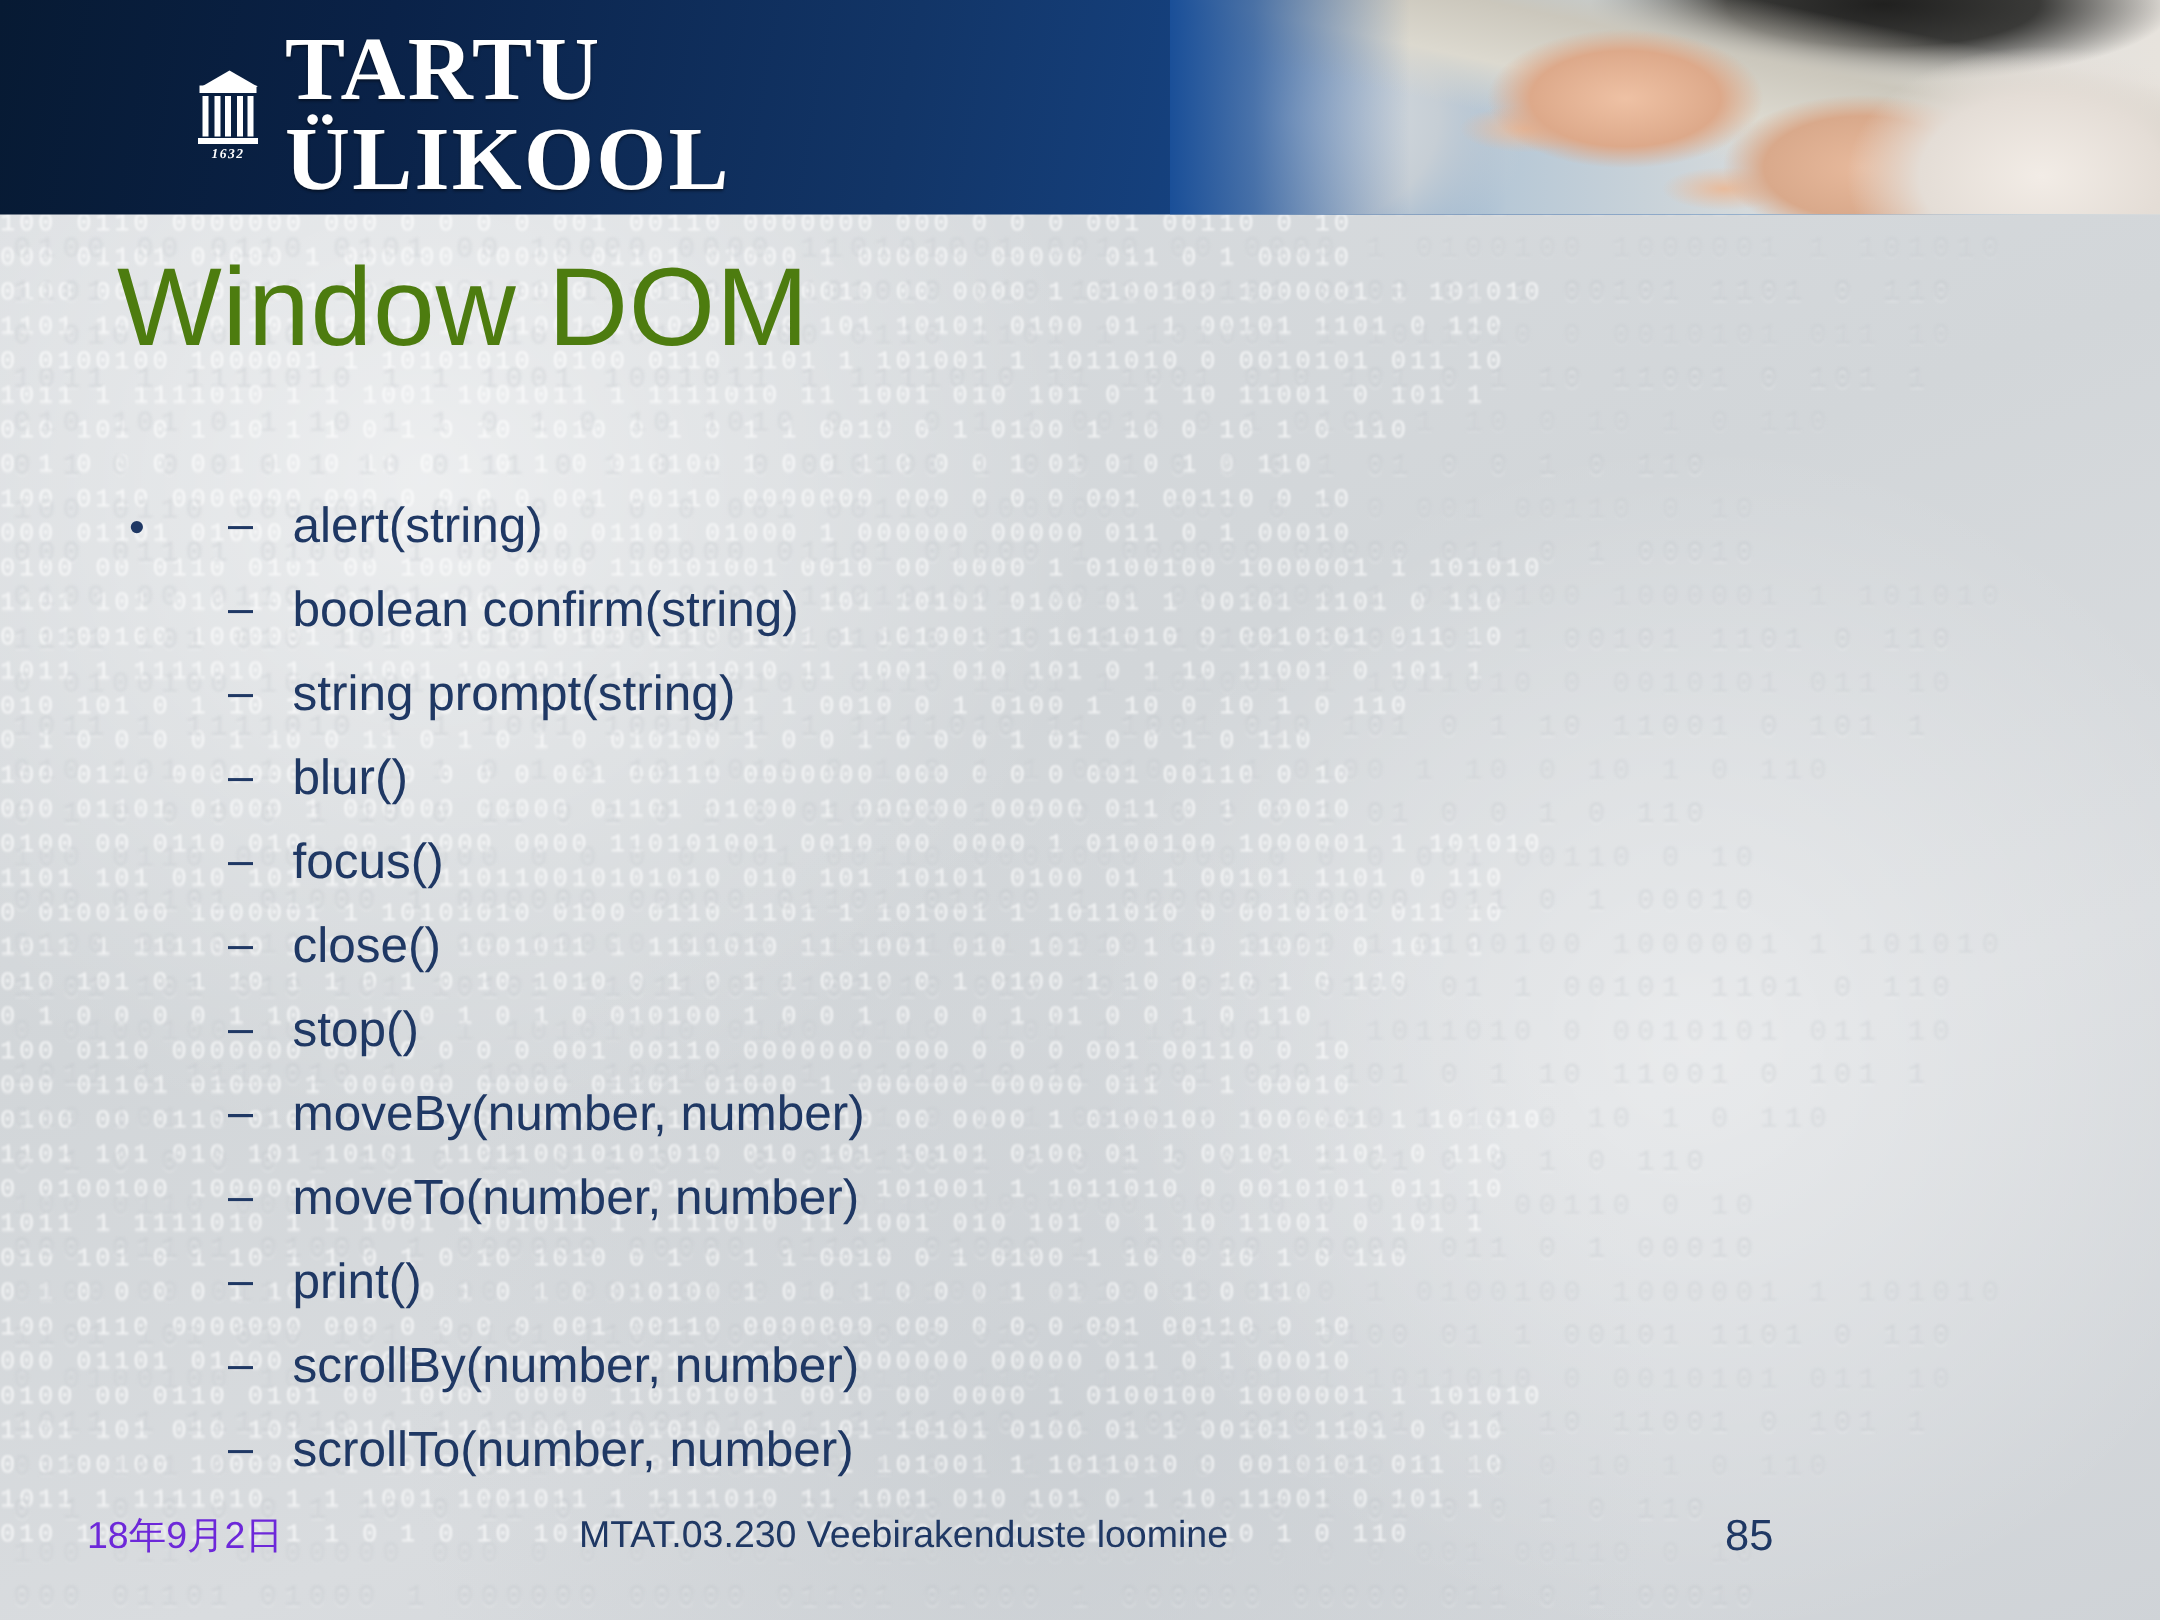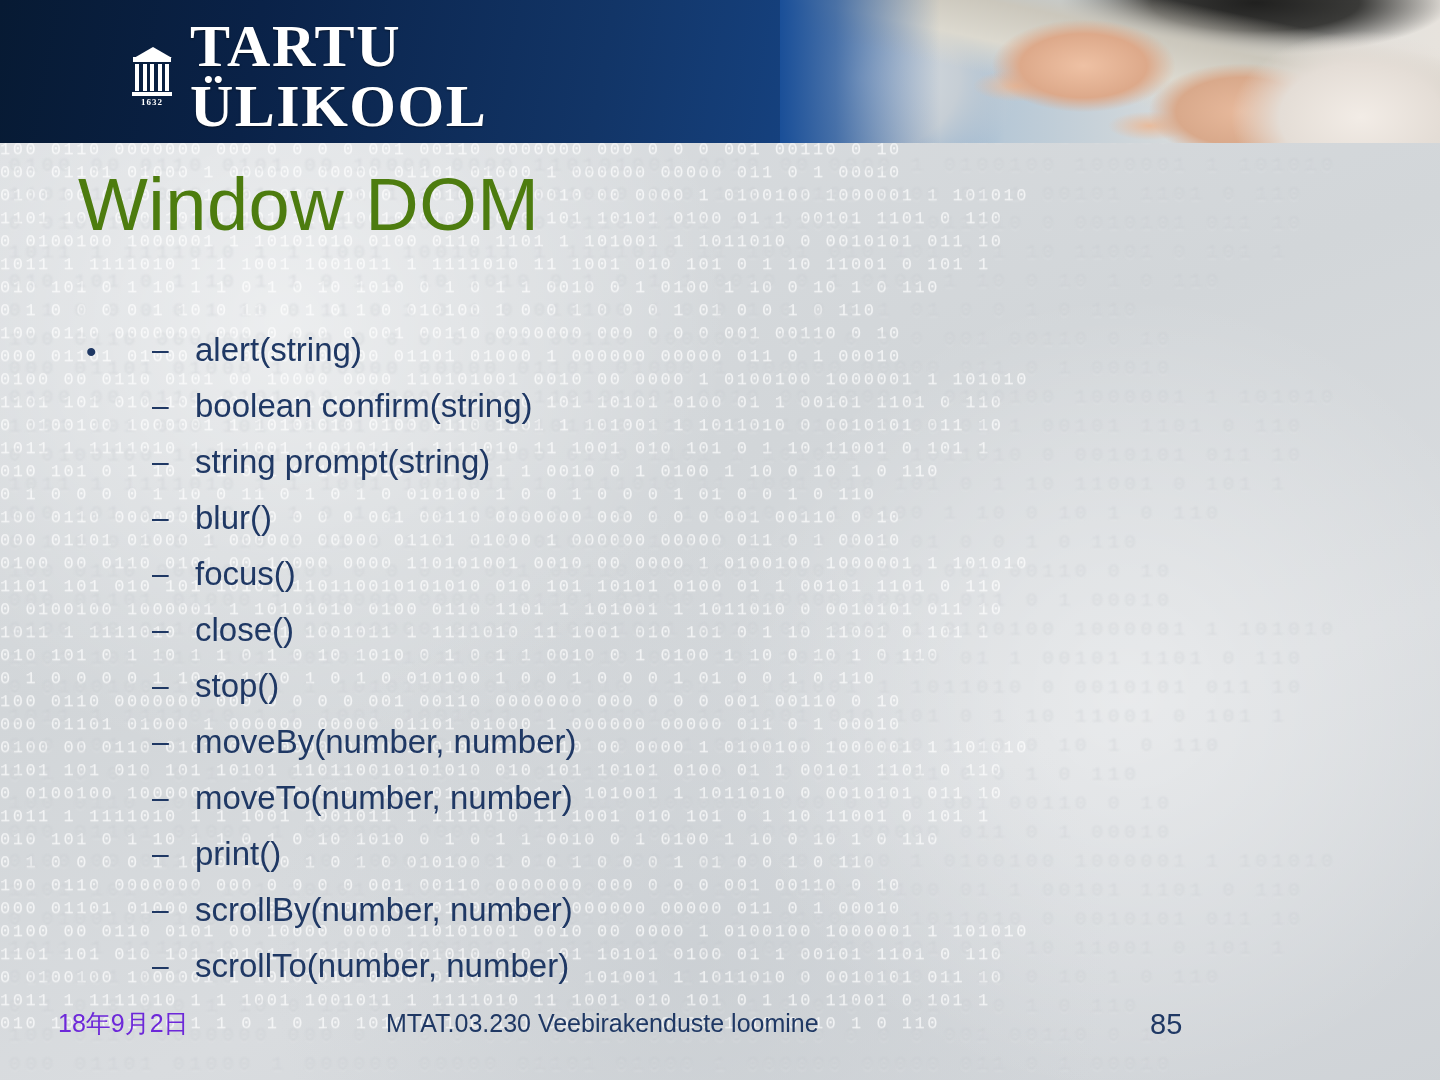--- a/index.html
+++ b/index.html
@@ -112,20 +112,21 @@
   }
   .logo-top {
     display: flex;
     align-items: center;
     gap: 14px;
   }
   .crest {
     width: 44px; height: 62px;
     position: relative;
     flex: 0 0 auto;
+    font-style: italic;
   }
   .crest .pediment {
     position: absolute; left: 2px; top: 2px;
     width: 0; height: 0;
     border-left: 19px solid transparent;
     border-right: 19px solid transparent;
     border-bottom: 11px solid #ffffff;
   }
   .crest .arch {
     position: absolute; left: 1px; top: 12px;

